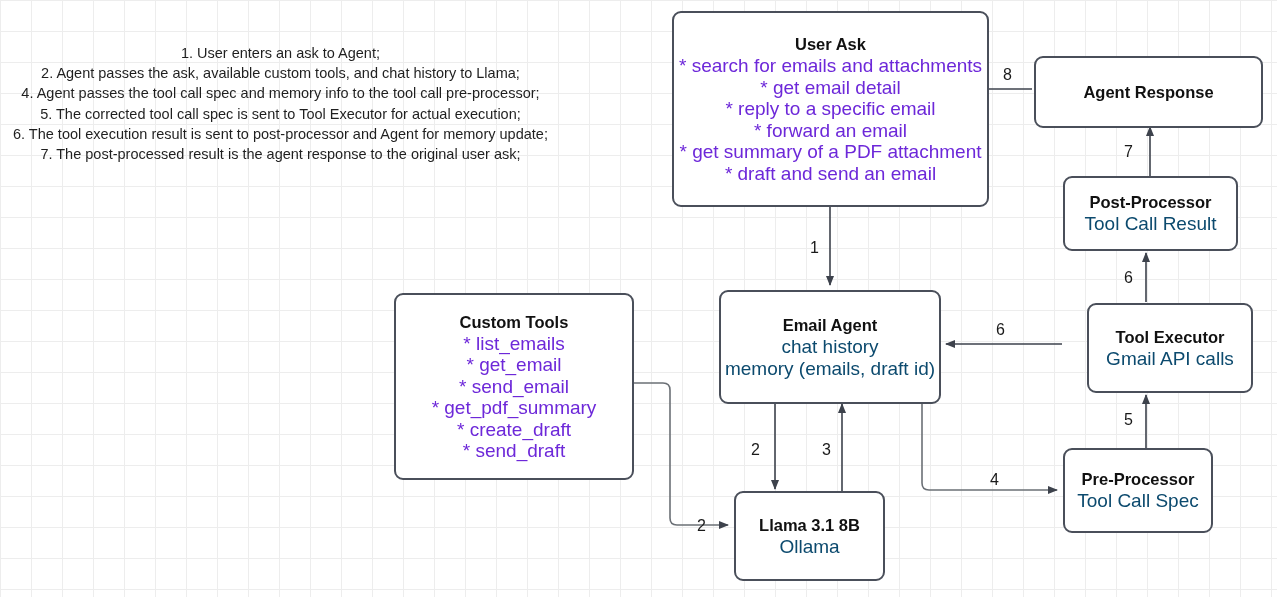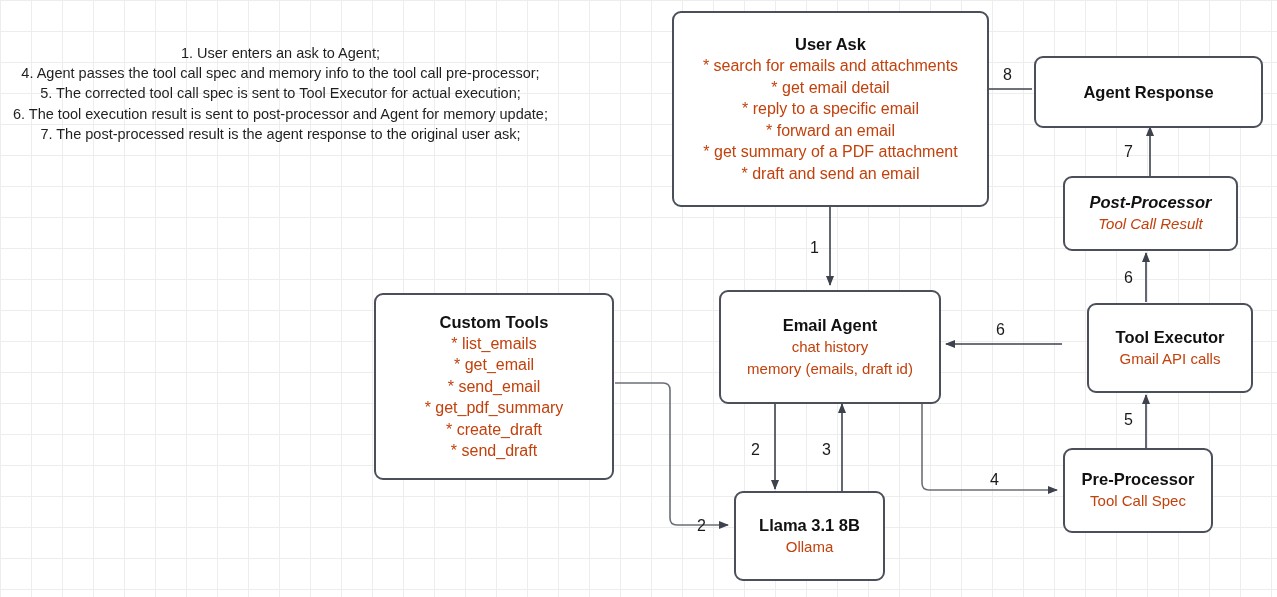--- a/index.html
+++ b/index.html
@@ -50,27 +50,27 @@
     justify-content: center;
     text-align: center;
   }
   .node .title {
     font-weight: bold;
     font-size: 16.5px;
     color: #111111;
     line-height: 21px;
   }
   .node .sub {
-    font-size: 15px;
-    color: #c2410c;
+    font-size: 19px;
+    color: #0c4a6e;
     line-height: 21.5px;
   }
   .node .line {
-    font-size: 16px;
-    color: #c2410c;
+    font-size: 19px;
+    color: #6d28d9;
     line-height: 21.5px;
     white-space: nowrap;
   }
 
   svg.wires {
     position: absolute;
     left: 0; top: 0;
     width: 1277px;
     height: 597px;
     overflow: visible;
@@ -93,20 +93,21 @@
     white-space: nowrap;
   }
 </style>
 </head>
 <body>
 
 <div id="canvas">
 
   <div class="legend">
     <div>1. User enters an ask to Agent;</div>
+    <div>2. Agent passes the ask, available custom tools, and chat history to Llama;</div>
     <div>4. Agent passes the tool call spec and memory info to the tool call pre-processor;</div>
     <div>5. The corrected tool call spec is sent to Tool Executor for actual execution;</div>
     <div>6. The tool execution result is sent to post-processor and Agent for memory update;</div>
     <div>7. The post-processed result is the agent response to the original user ask;</div>
   </div>
 
   <svg class="wires" viewBox="0 0 1277 597" xmlns="http://www.w3.org/2000/svg">
     <defs>
       <marker id="ah" markerWidth="10" markerHeight="8" refX="9" refY="4" orient="auto" markerUnits="userSpaceOnUse">
         <path d="M0,0 L10,4 L0,8 z" fill="#3d424c"></path>
@@ -148,21 +149,21 @@
   <div class="node" style="left:672px; top:11px; width:317px; height:196px;">
     <div class="title">User Ask</div>
     <div class="line">* search for emails and attachments</div>
     <div class="line">* get email detail</div>
     <div class="line">* reply to a specific email</div>
     <div class="line">* forward an email</div>
     <div class="line">* get summary of a PDF attachment</div>
     <div class="line">* draft and send an email</div>
   </div>
 
-  <div class="node" style="left:374px; top:293px; width:240px; height:187px;">
+  <div class="node" style="left:394px; top:293px; width:240px; height:187px;">
     <div class="title">Custom Tools</div>
     <div class="line">* list_emails</div>
     <div class="line">* get_email</div>
     <div class="line">* send_email</div>
     <div class="line">* get_pdf_summary</div>
     <div class="line">* create_draft</div>
     <div class="line">* send_draft</div>
   </div>
 
   <div class="node" style="left:719px; top:290px; width:222px; height:114px;">
@@ -173,21 +174,21 @@
 
   <div class="node" style="left:734px; top:491px; width:151px; height:90px;">
     <div class="title">Llama 3.1 8B</div>
     <div class="sub">Ollama</div>
   </div>
 
   <div class="node" style="left:1034px; top:56px; width:229px; height:72px;align-items:center;">
     <div class="title">Agent Response</div>
   </div>
 
-  <div class="node" style="left:1063px; top:176px; width:175px; height:75px;font-style:italic;">
+  <div class="node" style="left:1063px; top:176px; width:175px; height:75px;">
     <div class="title">Post-Processor</div>
     <div class="sub">Tool Call Result</div>
   </div>
 
   <div class="node" style="left:1063px; top:303px; width:166px; height:90px;margin-left:24px;">
     <div class="title">Tool Executor</div>
     <div class="sub">Gmail API calls</div>
   </div>
 
   <div class="node" style="left:1063px; top:448px; width:150px; height:85px;">

